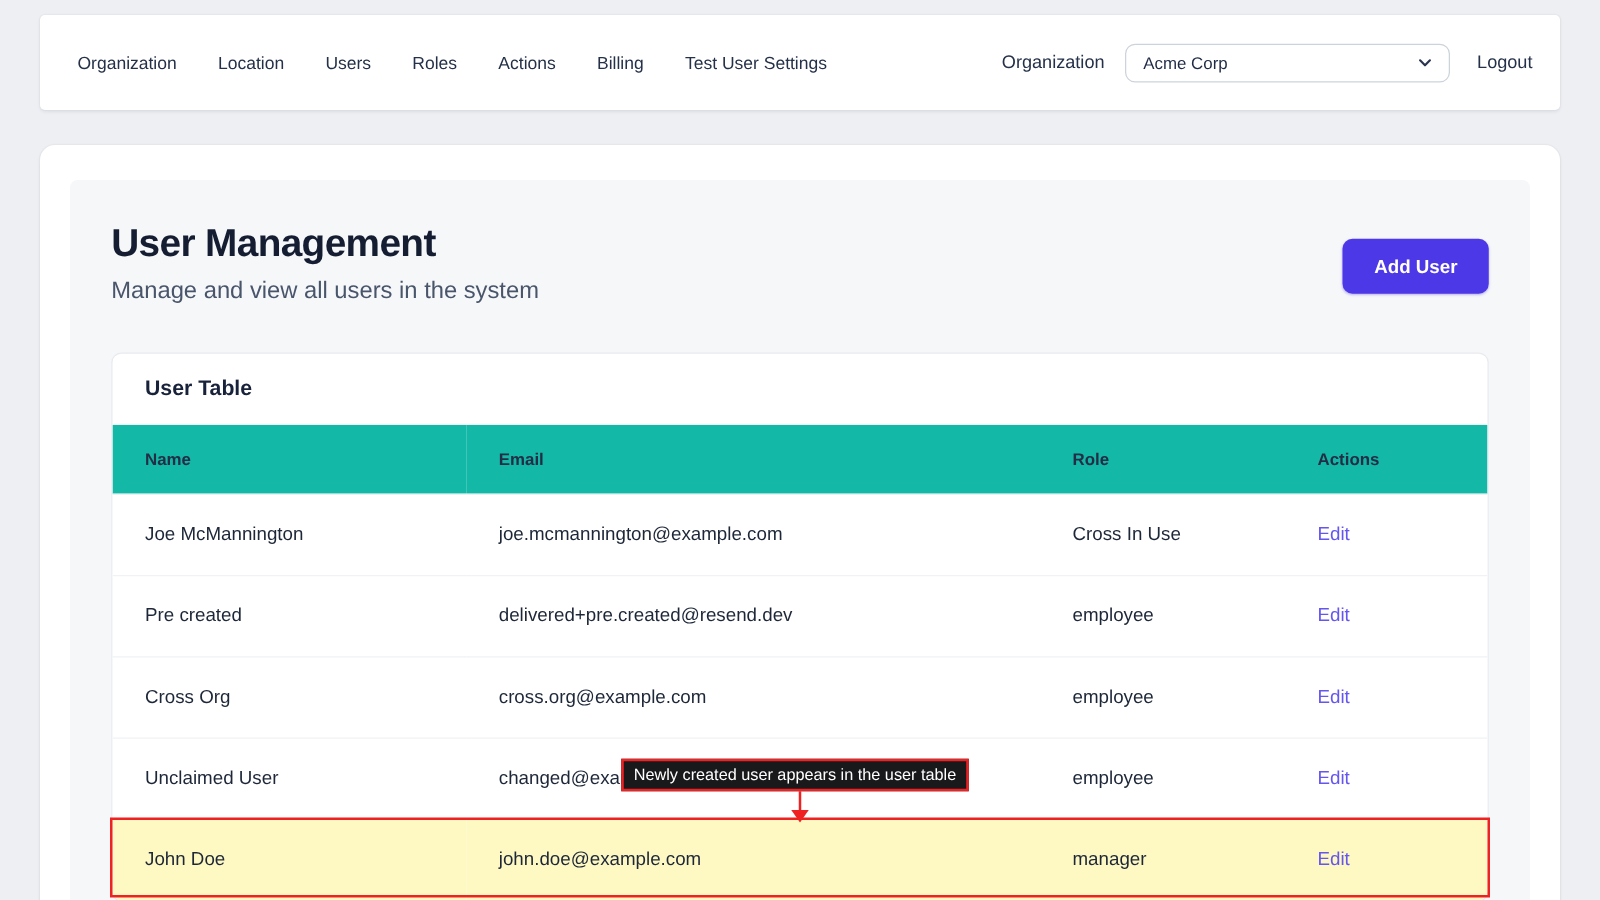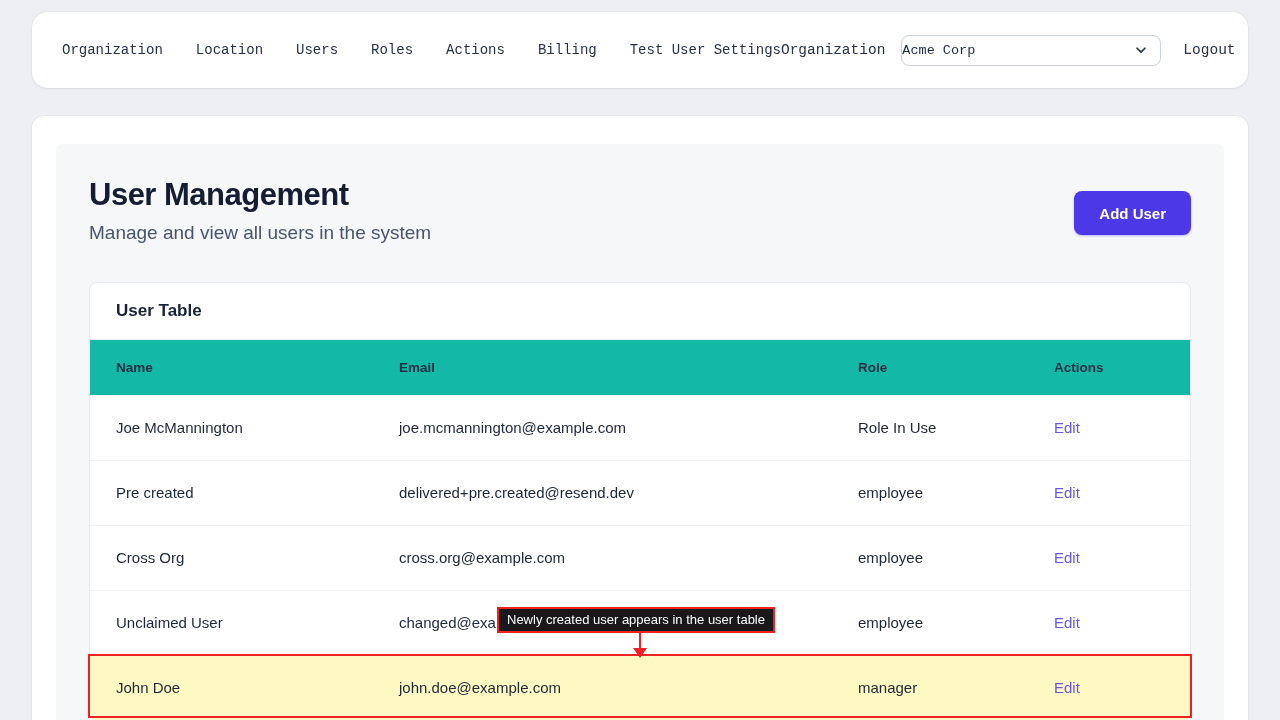--- a/index.html
+++ b/index.html
@@ -10,45 +10,44 @@
     color: #1f2a3c;
     position: relative;
   }
 
   
   .nav-card {
     position: absolute;
     left: 32px; top: 12px; right: 32px;
     height: 76px;
     background: #ffffff;
-    border-radius: 16px;
+    border-radius: 4px;
     box-shadow: 0 1px 3px rgba(16,24,40,.07), 0 0 0 1px rgba(16,24,40,.02);
     display: flex;
     align-items: center;
     justify-content: space-between;
     padding: 0 22px 0 30px;
-    font-family: Liberation Mono, monospace;
   }
   .nav-links { display: flex; align-items: center; gap: 33px; }
   .nav-link {
     font-size: 14px;
     font-weight: 500;
     color: #253149;
     cursor: pointer;
     white-space: nowrap;
   }
   .nav-right { display: flex; align-items: center; gap: 16px; }
   .org-label { font-size: 14.5px; font-weight: 500; color: #253149; }
   .org-select {
     width: 260px; height: 31px;
     border: 1px solid #cdd3dc;
     border-radius: 8px;
     background: #fff;
     display: flex; align-items: center; justify-content: space-between;
-    padding: 0 12px 0 0;
+    padding: 0 12px 0 14px;
     cursor: pointer;
   }
   .org-select .value { font-size: 13.5px; font-weight: 500; color: #1e2a44; }
   .chevron { width: 14px; height: 14px; flex: 0 0 auto; }
   .logout { font-size: 14.5px; font-weight: 500; color: #253149; cursor: pointer; margin-left: 6px; }
 
   
   .main-card {
     position: absolute;
     left: 32px; top: 116px; right: 32px;
@@ -213,21 +212,21 @@
             <th>Name</th>
             <th>Email</th>
             <th>Role</th>
             <th>Actions</th>
           </tr>
         </thead>
         <tbody>
           <tr>
             <td>Joe McMannington</td>
             <td>joe.mcmannington@example.com</td>
-            <td>Role In Use</td>
+            <td>Cross In Use</td>
             <td><a class="edit-link">Edit</a></td>
           </tr>
           <tr>
             <td>Pre created</td>
             <td>delivered+pre.created@resend.dev</td>
             <td>employee</td>
             <td><a class="edit-link">Edit</a></td>
           </tr>
           <tr>
             <td>Cross Org</td>

